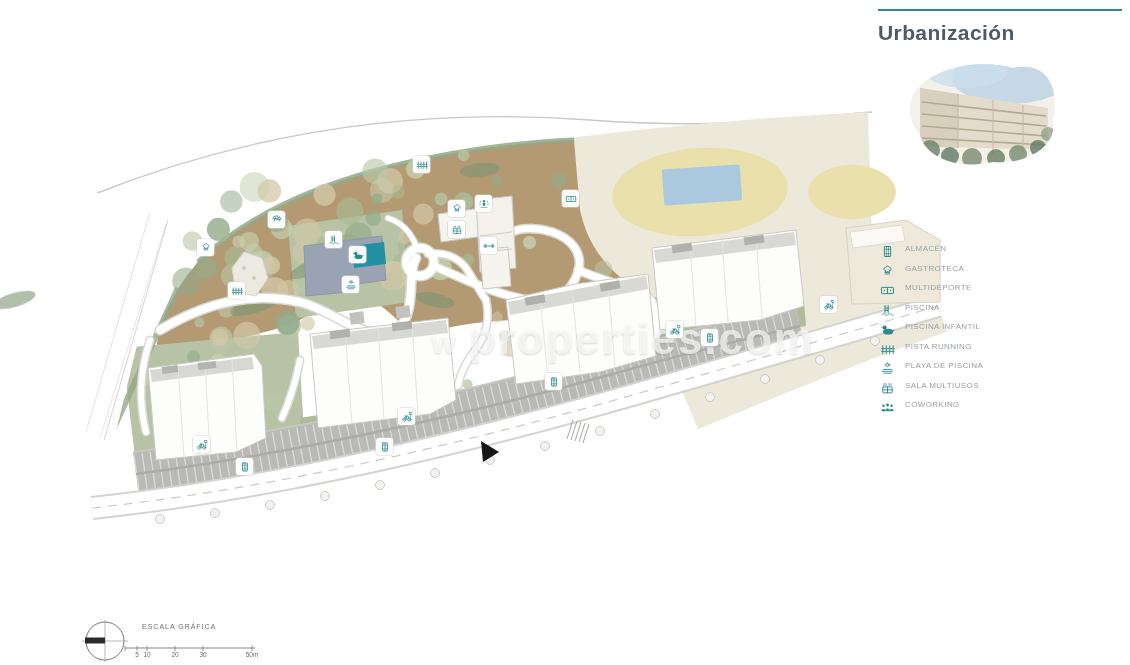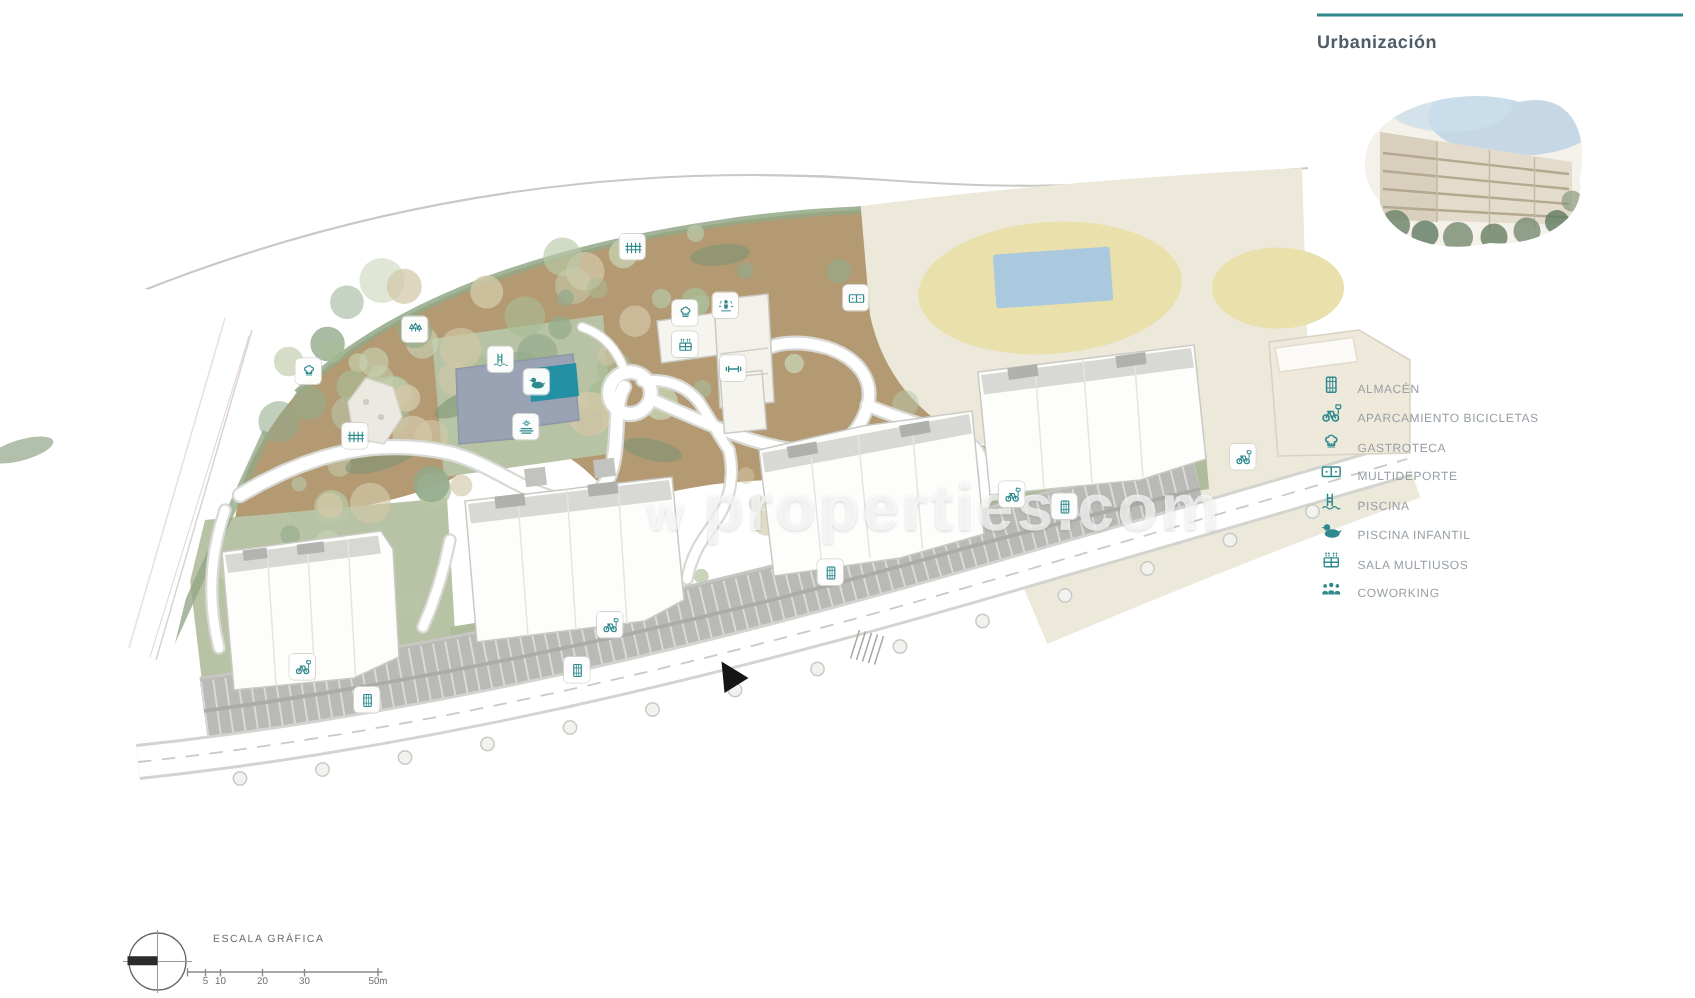--- a/index.html
+++ b/index.html
@@ -15,25 +15,25 @@
   .marker svg{width:12px;height:12px;color:var(--c-accent,#2f8a8e);}
   
   .watermark{position:absolute;left:425px;top:314px;color:var(--c-watermark,rgba(255,255,255,.68));
              font-weight:bold;font-size:44px;letter-spacing:2px;white-space:nowrap;
              text-shadow:0 1px 2px rgba(120,120,120,.28);}
   .watermark .wm-prefix{position:absolute;left:6px;top:10px;font-size:32px;opacity:.85;}
   .watermark .wm-main{margin-left:44px;}
   
   .legend{position:absolute;left:878px;top:0;width:244px;}
   .legend-rule{height:2px;background:var(--c-accent,#2f8a8e);margin-top:9px;}
-  .legend h1{margin:10px 0 0 0;font-size:12px;letter-spacing:.4px;
+  .legend h1{margin:10px 0 0 0;font-size:21px;letter-spacing:.4px;
              color:var(--c-title,#4e5c68);}
   .photo{position:absolute;left:20px;top:50px;}
   .legend-items{list-style:none;margin:0;padding:0;position:absolute;left:2px;top:244px;width:242px;}
-  .lg{display:flex;align-items:flex-end;height:19.5px;}
+  .lg{display:flex;align-items:flex-start;height:19.5px;}
   .lg svg{width:15px;height:15px;flex:0 0 15px;margin-right:10px;color:var(--c-accent,#2f8a8e);}
   .lgt{font-size:8px;letter-spacing:.4px;color:var(--c-legend-text,#98a0a6);
        text-transform:uppercase;white-space:nowrap;}
   
   .scalebar{position:absolute;left:80px;top:613px;width:210px;height:52px;}
   .scalebar .sb-label{position:absolute;left:62px;top:10px;font-size:7px;letter-spacing:1px;
                       color:#6d6d6d;}
   .sb-tick{position:absolute;top:38px;font-size:6.5px;color:#6d6d6d;transform:translateX(-50%);}
 </style>
 </head>
@@ -572,26 +572,20 @@
 
     <ul class="legend-items">
       <li class="lg">
           <svg viewBox="0 0 24 24">
             <use href="#i-almacen"></use>
           </svg>
           <span class="lgt">ALMACÉN</span>
         </li>
       <li class="lg">
           <svg viewBox="0 0 24 24">
-            <use href="#i-bike"></use>
-          </svg>
-          <span class="lgt">APARCAMIENTO BICICLETAS</span>
-        </li>
-      <li class="lg">
-          <svg viewBox="0 0 24 24">
             <use href="#i-chef"></use>
           </svg>
           <span class="lgt">GASTROTECA</span>
         </li>
       <li class="lg">
           <svg viewBox="0 0 24 24">
             <use href="#i-court"></use>
           </svg>
           <span class="lgt">MULTIDEPORTE</span>
         </li>
@@ -599,20 +593,32 @@
           <svg viewBox="0 0 24 24">
             <use href="#i-ladder"></use>
           </svg>
           <span class="lgt">PISCINA</span>
         </li>
       <li class="lg">
           <svg viewBox="0 0 24 24">
             <use href="#i-duck"></use>
           </svg>
           <span class="lgt">PISCINA INFANTIL</span>
+        </li>
+      <li class="lg">
+          <svg viewBox="0 0 24 24">
+            <use href="#i-track"></use>
+          </svg>
+          <span class="lgt">PISTA RUNNING</span>
+        </li>
+      <li class="lg">
+          <svg viewBox="0 0 24 24">
+            <use href="#i-sun"></use>
+          </svg>
+          <span class="lgt">PLAYA DE PISCINA</span>
         </li>
       <li class="lg">
           <svg viewBox="0 0 24 24">
             <use href="#i-hall"></use>
           </svg>
           <span class="lgt">SALA MULTIUSOS</span>
         </li>
       <li class="lg">
           <svg viewBox="0 0 24 24">
             <use href="#i-people"></use>

